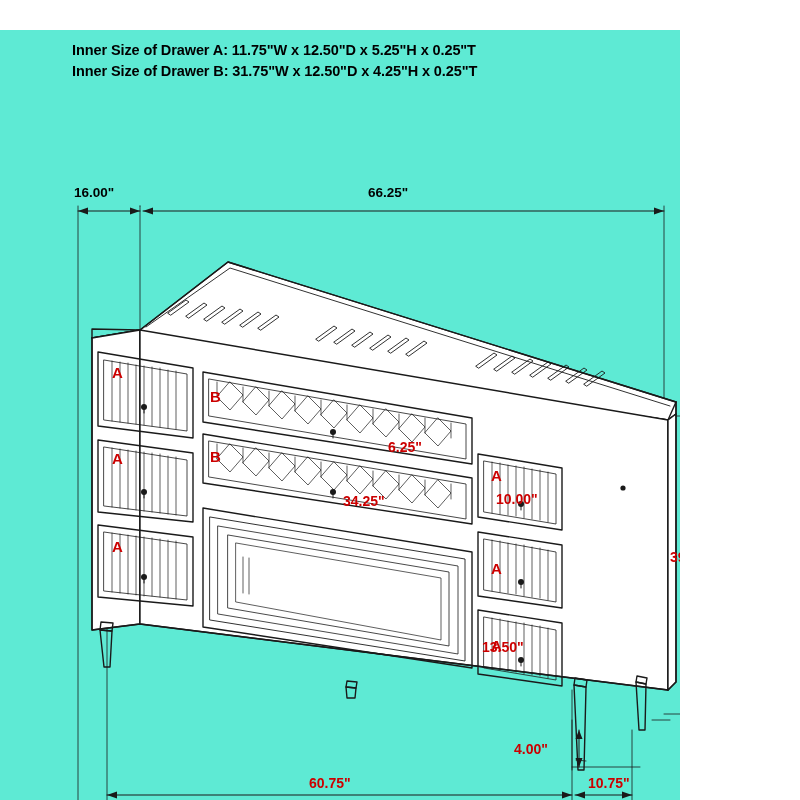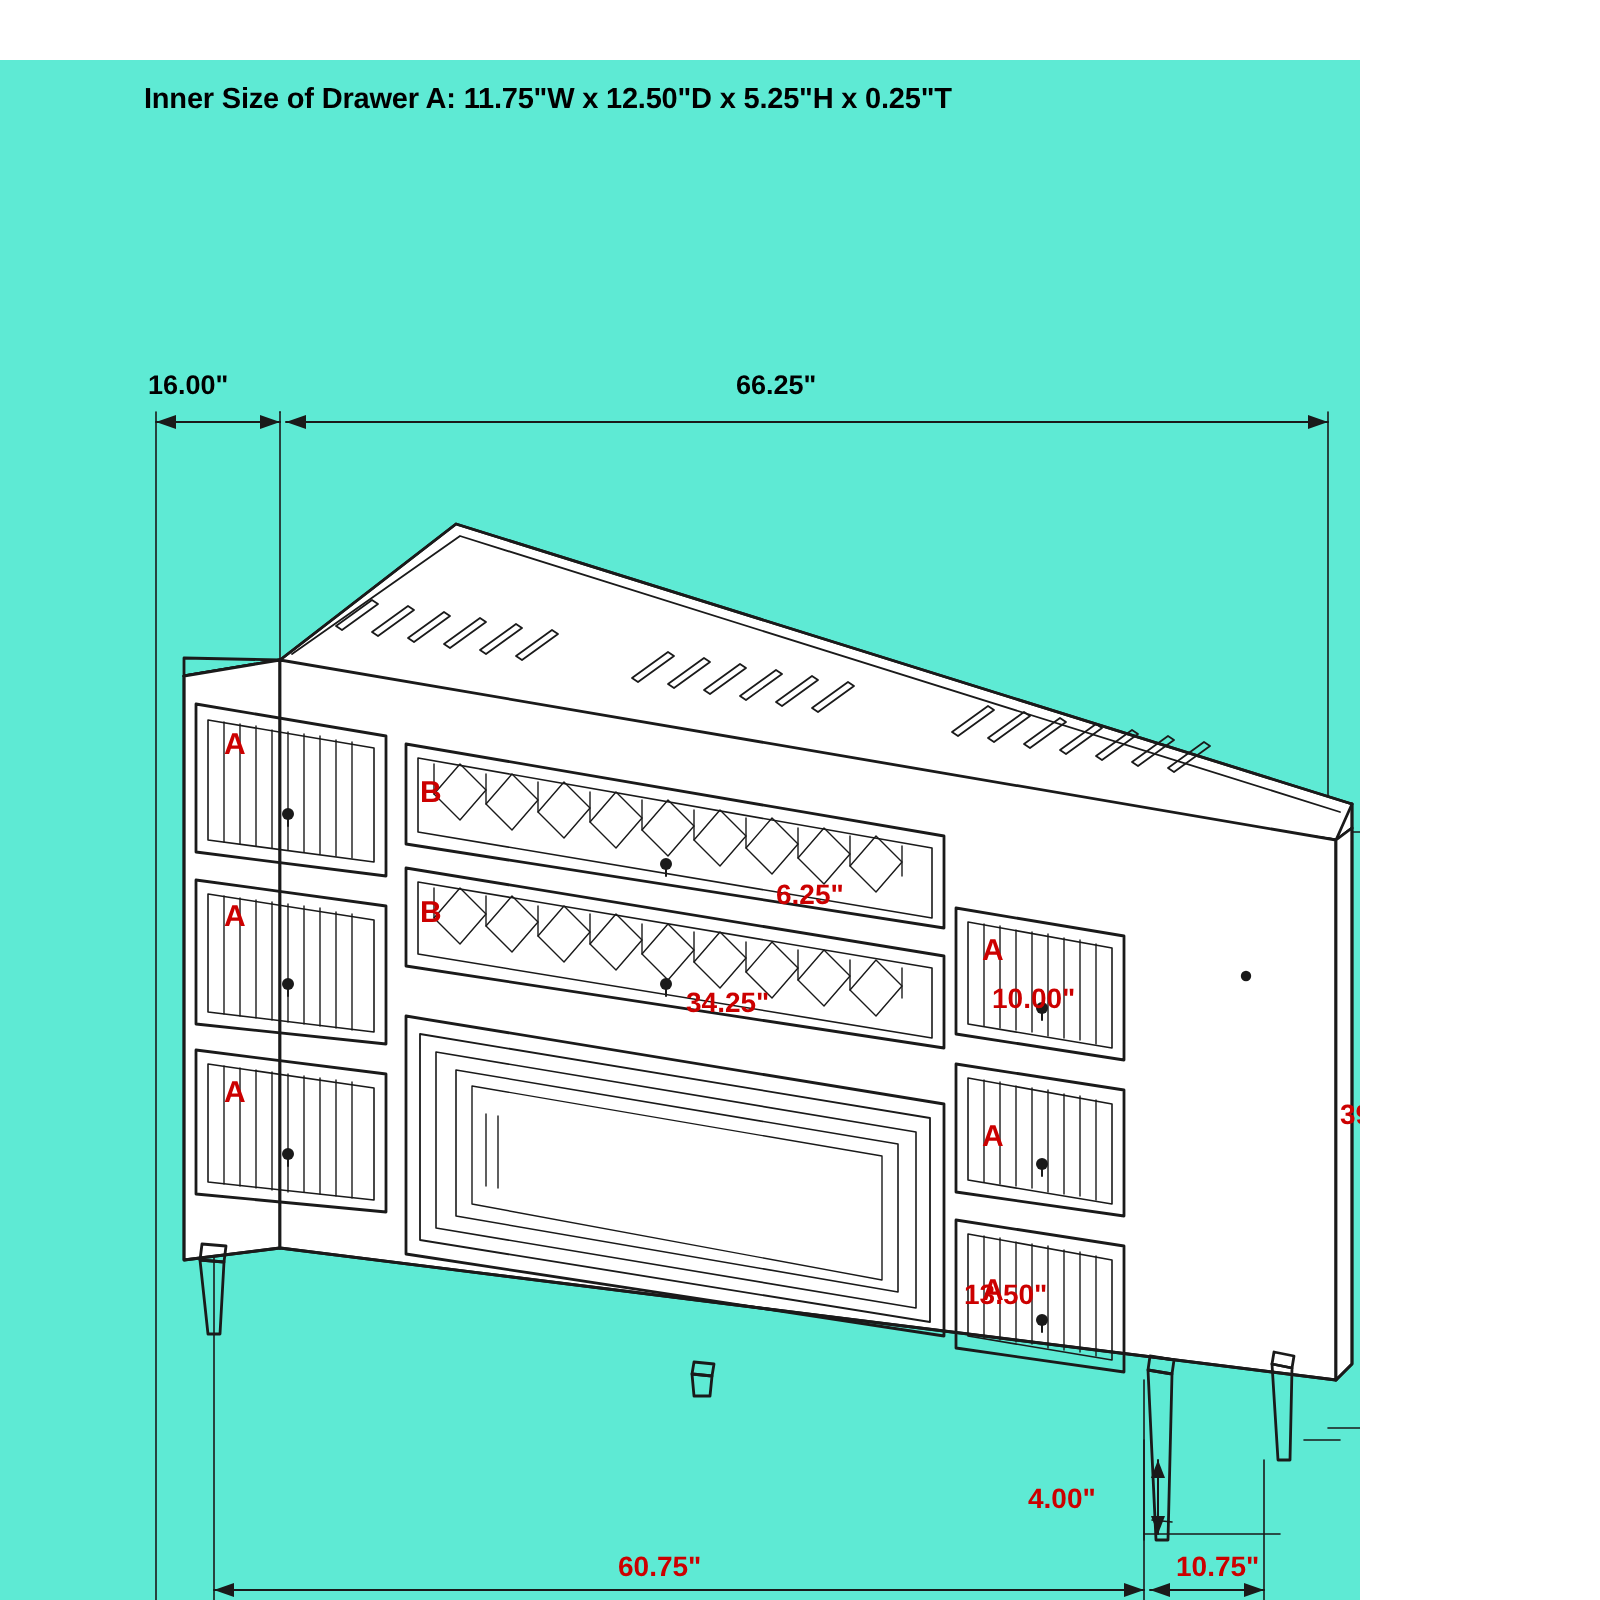--- a/index.html
+++ b/index.html
@@ -50,20 +50,21 @@
     font-weight: bold;
     font-size: 15px;
   }
 </style>
 </head>
 <body>
 
 <div id="root">
 
   <div class="hdr" id="hdr1">Inner Size of Drawer A: 11.75"W x 12.50"D x 5.25"H x 0.25"T</div>
+  <div class="hdr" id="hdr2">Inner Size of Drawer B: 31.75"W x 12.50"D x 4.25"H x 0.25"T</div>
 
   <svg id="dwg" viewBox="0 0 800 800">
     <g fill="none" stroke="#1a1a1a" stroke-width="1.4" stroke-linejoin="round" stroke-linecap="round">
 
       <g stroke-width="0.8" stroke="#1a1a1a">
         <line x1="78" y1="176" x2="78" y2="770"></line>
         <line x1="140" y1="176" x2="140" y2="330"></line>
         <line x1="140" y1="176" x2="140" y2="176"></line>
         <line x1="664" y1="176" x2="664" y2="392"></line>
         <line x1="664" y1="386" x2="694" y2="386"></line>

